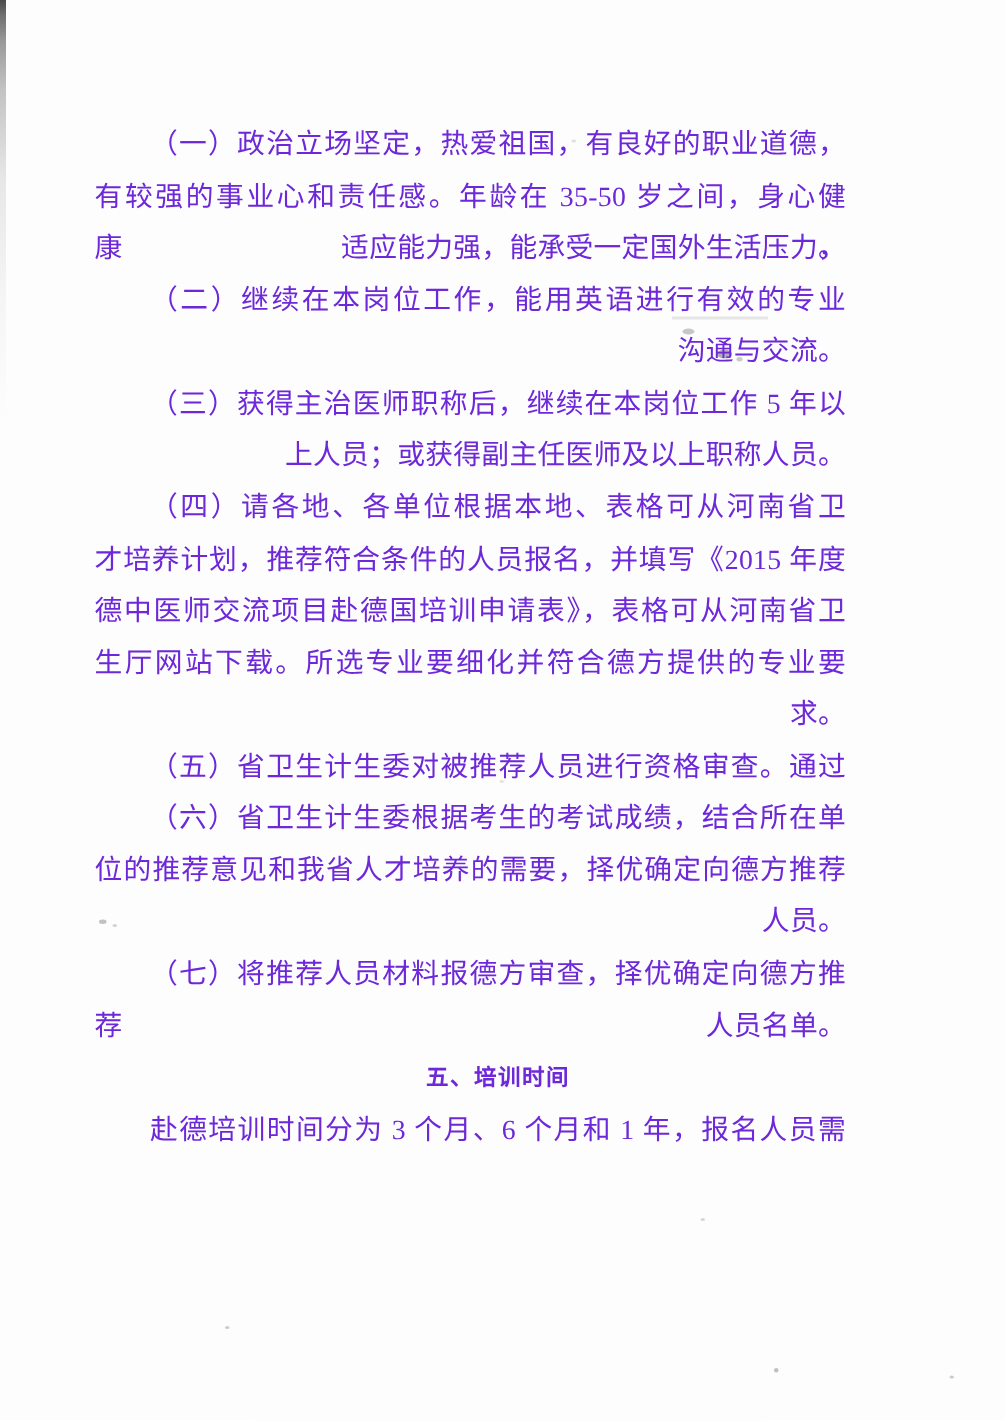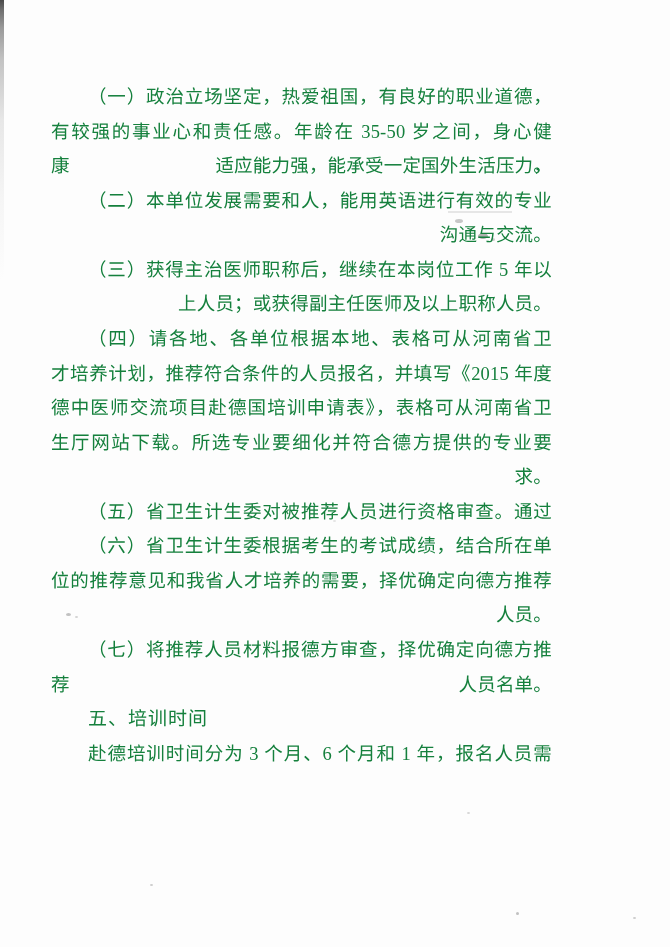--- a/index.html
+++ b/index.html
@@ -10,24 +10,24 @@
   .page {
     position: relative;
     width: 670px;
     height: 947px;
     background: #fdfdfd;
     overflow: hidden;
     font-family: "Liberation Serif", "DejaVu Serif", serif;
   }
   .textblock {
     position: absolute;
-    left: 51px;
+    left: 63px;
     top: 80px;
     width: 501px;
-    color: #15803d;
+    color: #6d28d9;
   }
   .line {
     display: block;
     height: 34.57px;
     line-height: 34.57px;
     font-size: 18.5px;
     white-space: nowrap;
     text-align: right;
     letter-spacing: 0.2px;
   }
@@ -35,24 +35,24 @@
     white-space: normal;
     text-align: justify;
     text-align-last: justify;
     text-justify: inter-character;
   }
   .line.indent {
     text-indent: 37px;
   }
   .line.heading {
     font-family: "Liberation Sans", "DejaVu Sans", sans-serif;
-    font-weight: 400;
-    font-size: 19px;
+    font-weight: 700;
+    font-size: 15px;
     letter-spacing: 1px;
-    text-align: left;
+    text-align: center;
     text-align-last: auto;
   }
   
   .edge-strip {
     position: absolute;
     left: 0;
     top: 0;
     width: 4px;
     height: 280px;
     background: linear-gradient(180deg,
@@ -89,21 +89,21 @@
   <div class="speck" style="left:516px; top:912px; width:3px;  height:3px; background:#9a9a9a; opacity:.6;"></div>
   <div class="speck" style="left:633px; top:917px; width:3px;  height:2px; background:#ababab; opacity:.6;"></div>
   <div class="speck" style="left:467px; top:812px; width:3px;  height:2px; background:#bdbdbd; opacity:.6;"></div>
   <div class="speck" style="left:381px; top:93px;  width:3px;  height:2px; background:#cccccc; opacity:.6;"></div>
   <div class="speck" style="left:333px; top:520px; width:3px;  height:2px; background:#cccccc; opacity:.5;"></div>
 
   <div class="textblock">
       <div class="line fill indent">（一）政治立场坚定，热爱祖国，有良好的职业道德，</div>
       <div class="line fill">有较强的事业心和责任感。年龄在 35-50 岁之间，身心健康，</div>
       <div class="line">适应能力强，能承受一定国外生活压力。</div>
-      <div class="line fill indent">（二）本单位发展需要和人，能用英语进行有效的专业</div>
+      <div class="line fill indent">（二）继续在本岗位工作，能用英语进行有效的专业</div>
       <div class="line">沟通与交流。</div>
       <div class="line fill indent">（三）获得主治医师职称后，继续在本岗位工作 5 年以</div>
       <div class="line">上人员；或获得副主任医师及以上职称人员。</div>
       <div class="line fill indent">（四）请各地、各单位根据本地、表格可从河南省卫</div>
       <div class="line fill">才培养计划，推荐符合条件的人员报名，并填写《2015 年度</div>
       <div class="line fill">德中医师交流项目赴德国培训申请表》，表格可从河南省卫</div>
       <div class="line fill">生厅网站下载。所选专业要细化并符合德方提供的专业要</div>
       <div class="line">求。</div>
       <div class="line fill indent">（五）省卫生计生委对被推荐人员进行资格审查。通过</div>
       <div class="line fill indent">（六）省卫生计生委根据考生的考试成绩，结合所在单</div>

